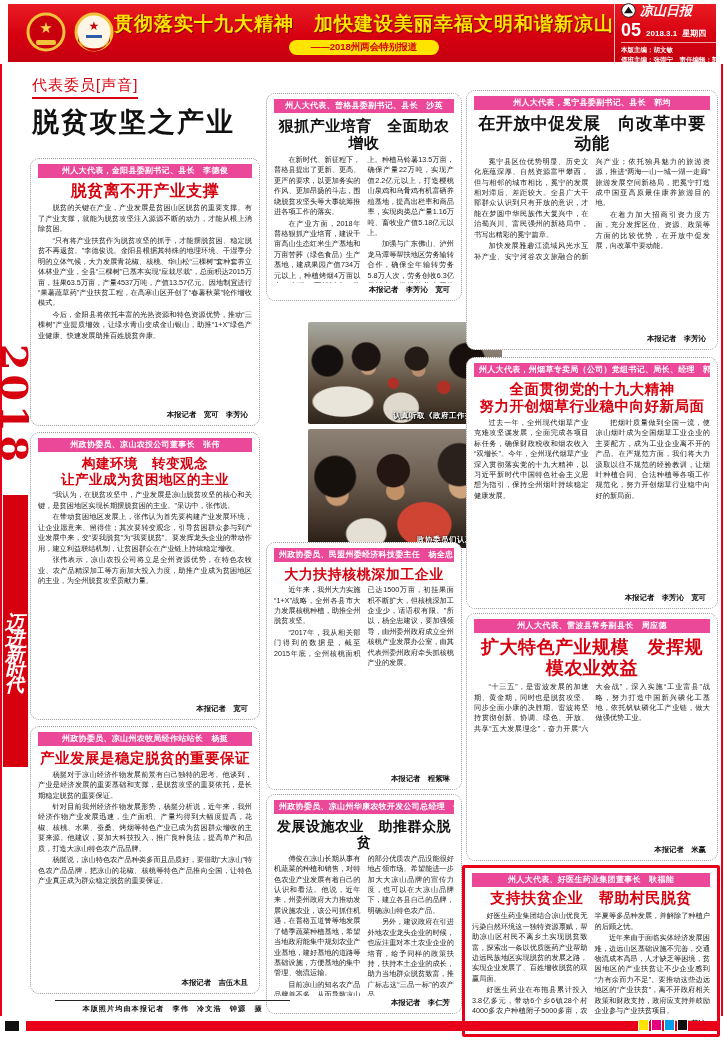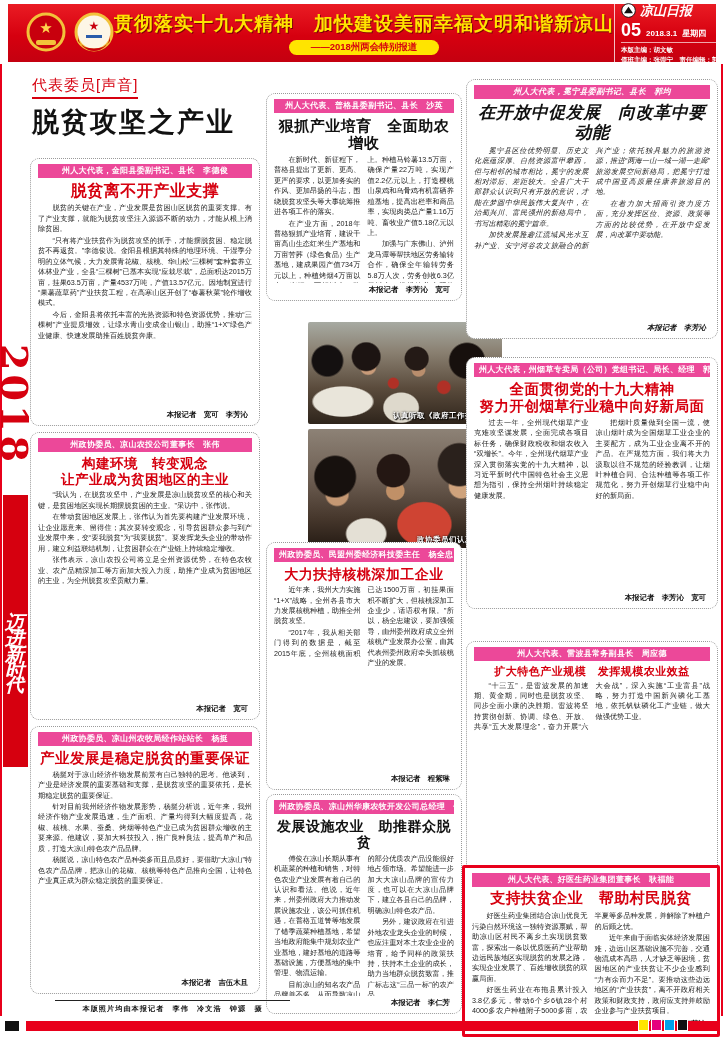--- a/index.html
+++ b/index.html
@@ -63,27 +63,27 @@
   .cols2{columns:2;column-gap:7px;}
   .body p.para{margin:0 0 1px;text-indent:2em;}
   .byline{text-align:right;font-size:7.4px;font-weight:bold;color:#111;margin-top:2px;padding-right:4px;}
 
   #a1{left:30px;top:158px;width:230px;height:268px;}
   #a2{left:30px;top:432px;width:230px;height:288px;}
   #a3{left:30px;top:726px;width:230px;height:268px;}
   #b1{left:266px;top:93px;width:196px;height:208px;}
   #b2{left:266px;top:542px;width:196px;height:248px;}
   #b3{left:266px;top:794px;width:196px;height:220px;}
-  #c1{left:466px;top:79px;width:252px;height:260px;font-style:italic;}
+  #c1{left:466px;top:90px;width:252px;height:260px;}
   #c2{left:466px;top:357px;width:252px;height:252px;}
-  #c3{left:466px;top:613px;width:252px;height:248px;margin-top:28px;}
+  #c3{left:466px;top:613px;width:252px;height:248px;}
   #c4{left:462px;top:865px;width:258px;height:172px;border:3px solid #e8001b;border-radius:2px;}
   #a1 .hl{font-size:16px;} #a2 .hl{font-size:13.5px;} #a3 .hl{font-size:14.5px;}
   #b1 .hl{font-size:15px;} #b2 .hl{font-size:14px;} #b3 .hl{font-size:14px;}
-  #c1 .hl{font-size:17px;} #c2 .hl{font-size:14.5px;} #c3 .hl{font-size:11px;} #c4 .hl{font-size:15px;font-family:Liberation Mono, monospace;}
+  #c1 .hl{font-size:17px;} #c2 .hl{font-size:14.5px;} #c3 .hl{font-size:18px;} #c4 .hl{font-size:15px;font-family:Liberation Mono, monospace;}
 
   
   .photo{position:absolute;overflow:hidden;border-radius:2px;}
   #photo1{left:268px;top:306px;width:194px;height:102px;
     background:
       radial-gradient(circle at 10% 38%, #141010 0 8%, rgba(0,0,0,0) 9%),
       radial-gradient(circle at 30% 34%, #1c1412 0 9%, rgba(0,0,0,0) 10%),
       radial-gradient(circle at 31% 44%, #c89b79 0 5%, rgba(0,0,0,0) 6%),
       radial-gradient(circle at 56% 36%, #241a16 0 9%, rgba(0,0,0,0) 10%),
       radial-gradient(circle at 57% 47%, #b98e6d 0 5%, rgba(0,0,0,0) 6%),

